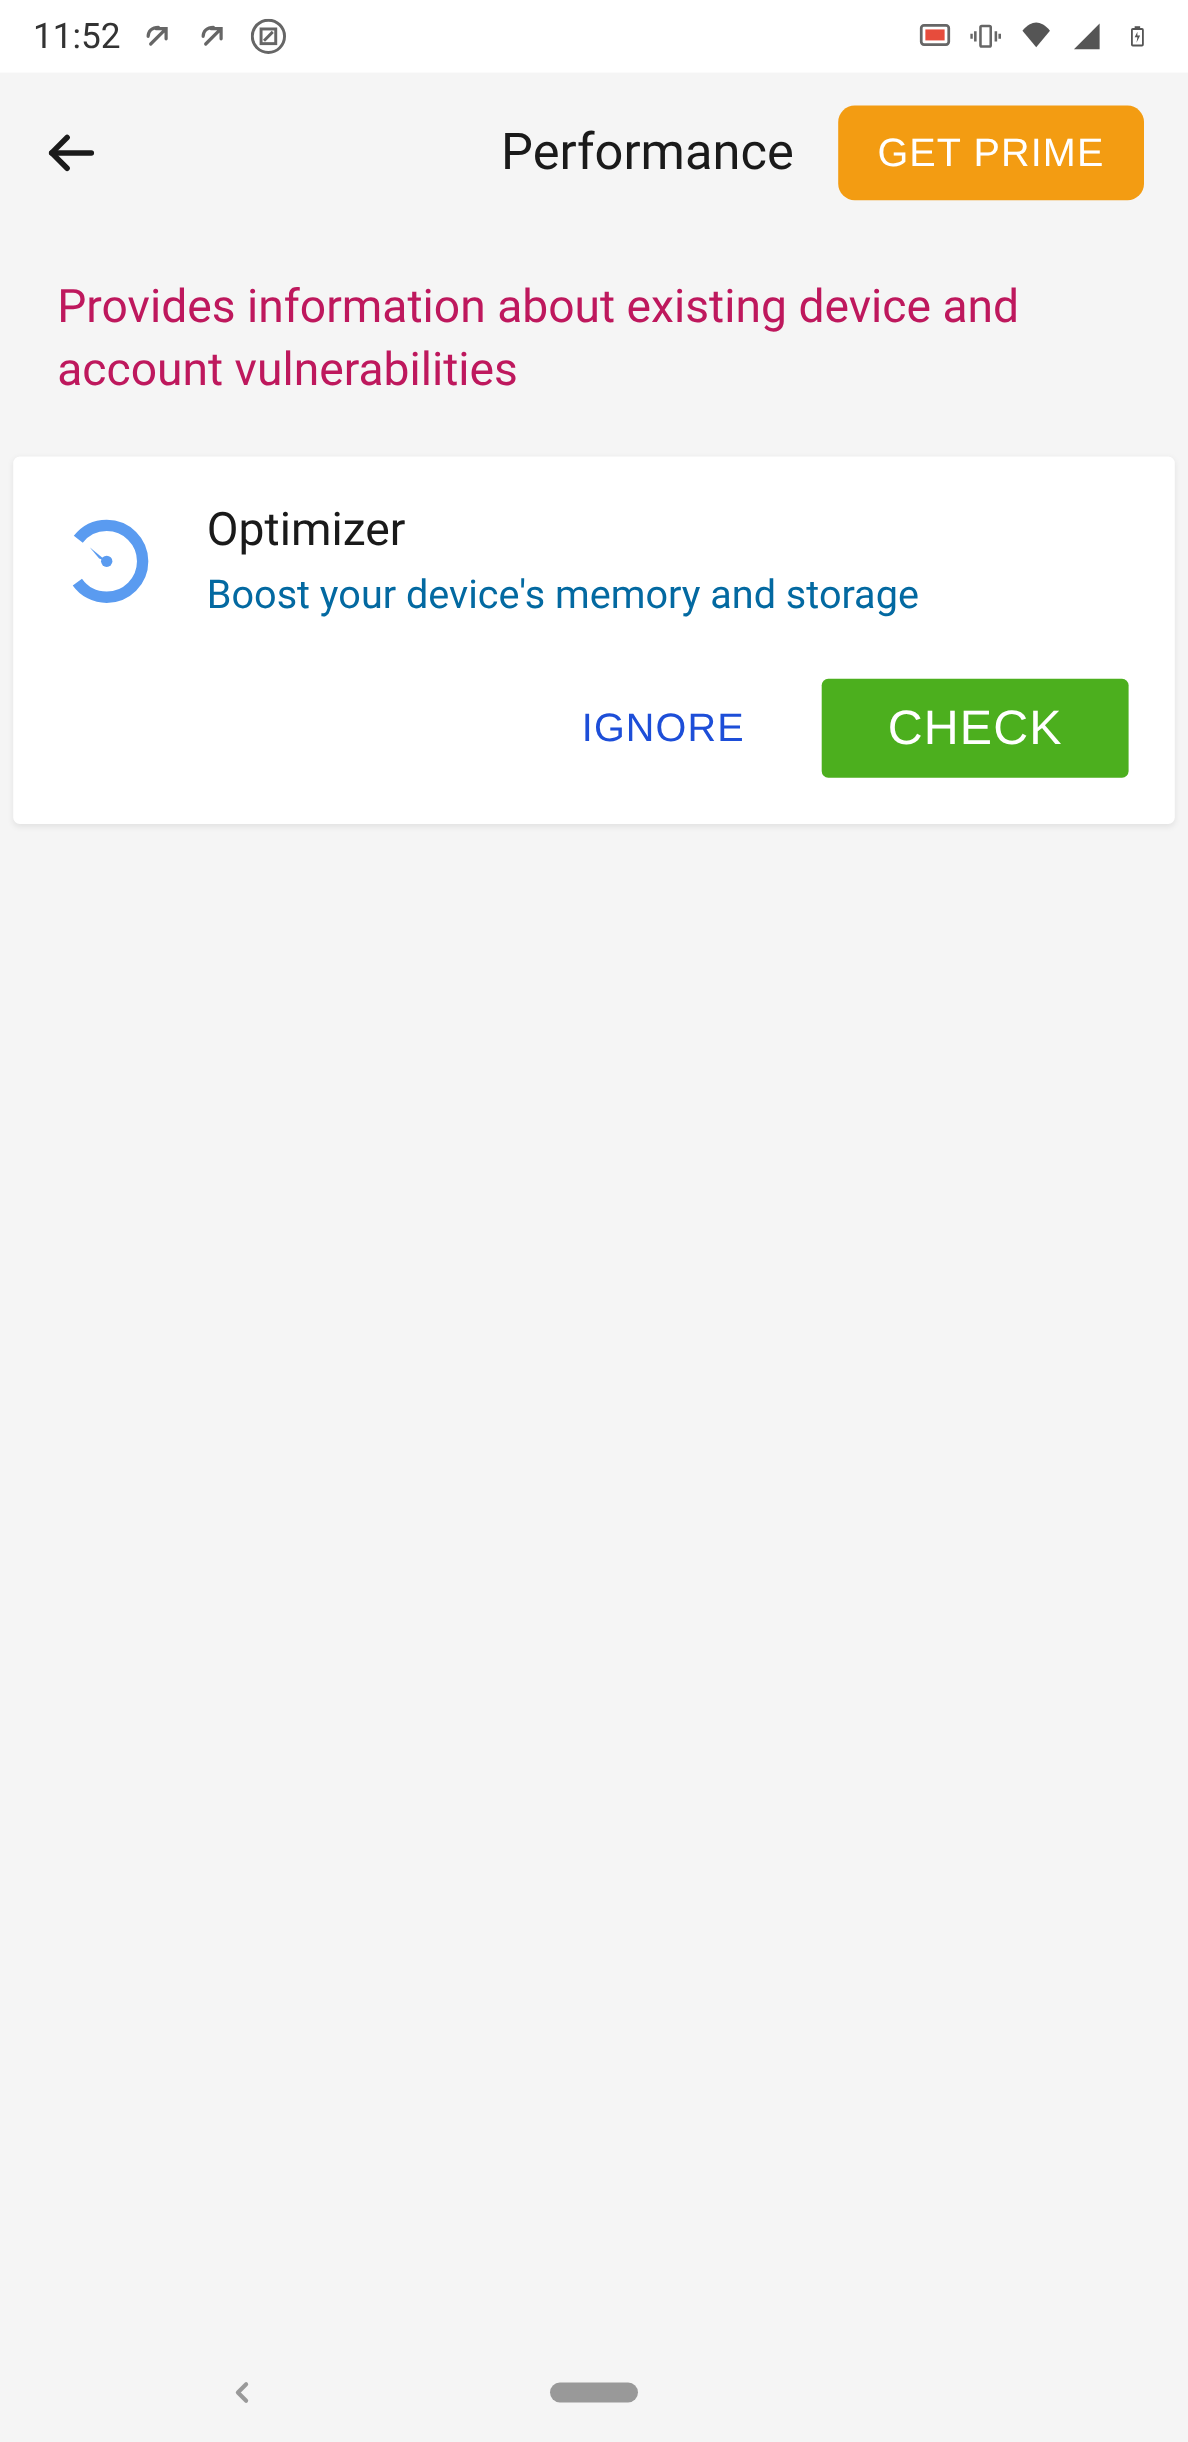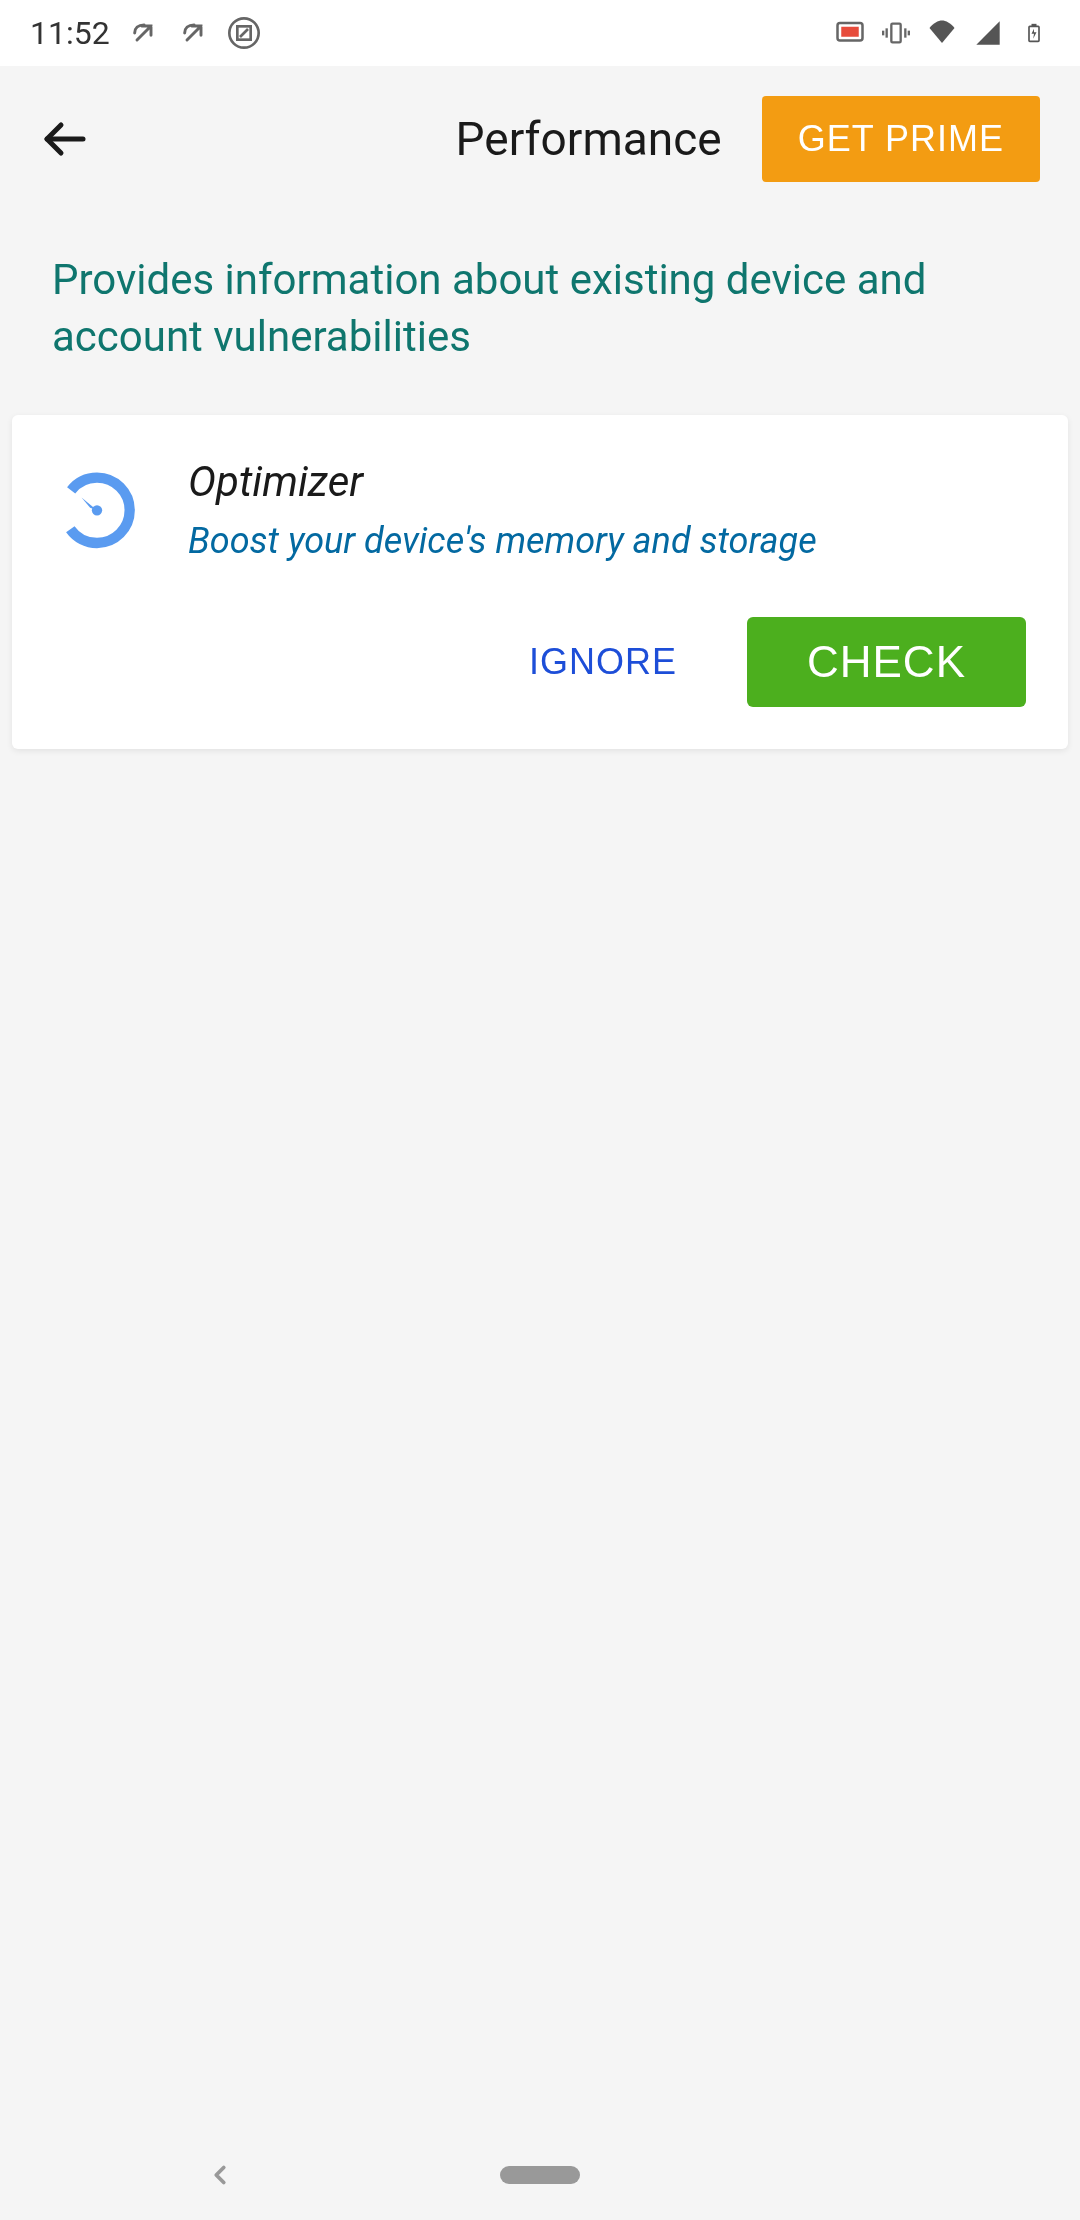--- a/index.html
+++ b/index.html
@@ -66,30 +66,30 @@
       color: #1a1a1a;
       flex: 1;
       text-align: right;
     }
     .prime-btn {
       background: #f39c12;
       color: #ffffff;
       font-size: 36px;
       font-weight: 500;
       padding: 22px 36px;
-      border-radius: 4px;
+      border-radius: 15px;
       border: none;
       cursor: pointer;
       letter-spacing: 1px;
     }
     .description {
       padding: 30px 52px 50px 52px;
       font-size: 42px;
       line-height: 1.35;
-      color: #0f766e;
+      color: #be185d;
     }
     .card {
       background: #ffffff;
       margin: 0 12px;
       border-radius: 6px;
       padding: 42px 42px 42px 42px;
       box-shadow: 0 2px 6px rgba(0,0,0,0.08);
     }
     .card-top {
       display: flex;
@@ -98,21 +98,20 @@
       margin-bottom: 50px;
     }
     .card-icon {
       width: 86px;
       height: 86px;
       flex-shrink: 0;
       margin-top: 6px;
     }
     .card-content {
       flex: 1;
-      font-style: italic;
     }
     .card-title {
       font-size: 42px;
       font-weight: 400;
       color: #1a1a1a;
       margin-bottom: 10px;
     }
     .card-subtitle {
       font-size: 36px;
       color: #0369a1;

